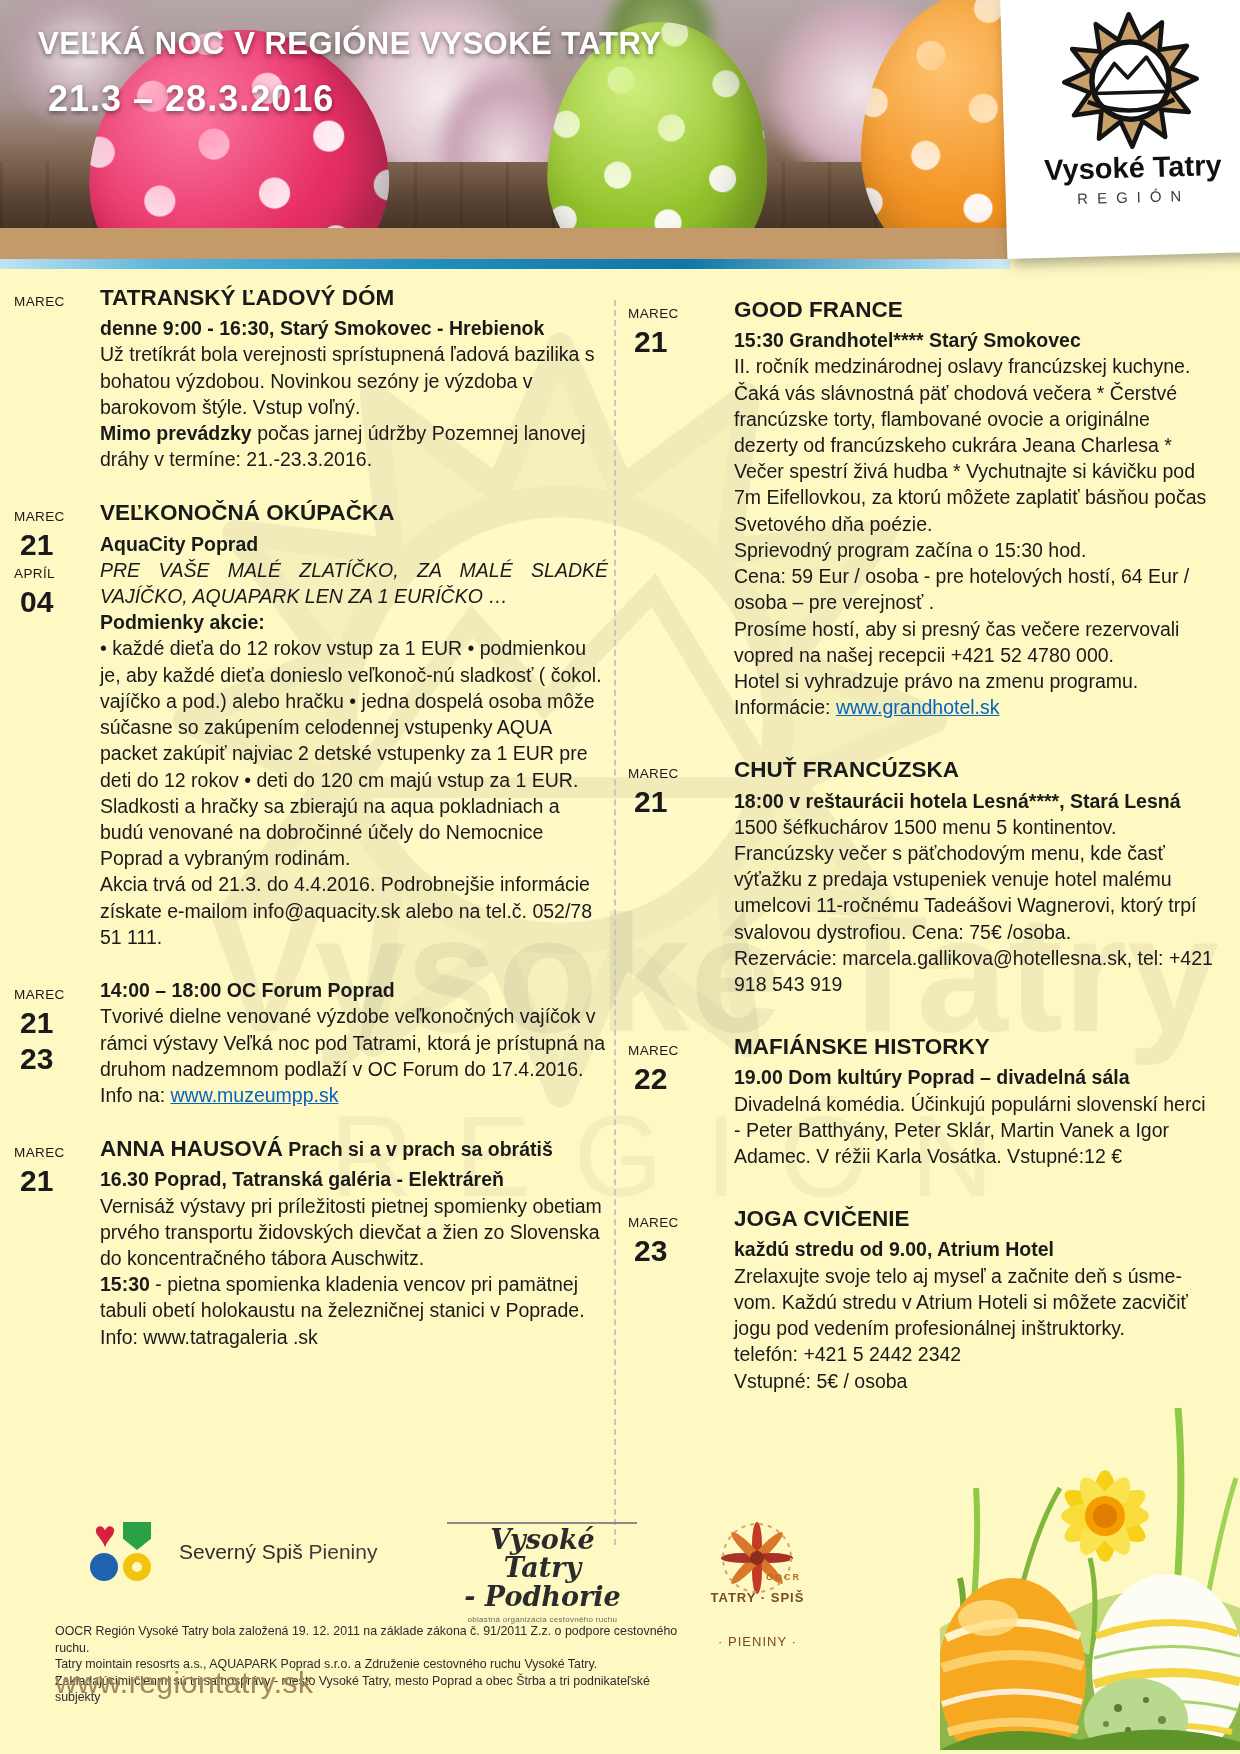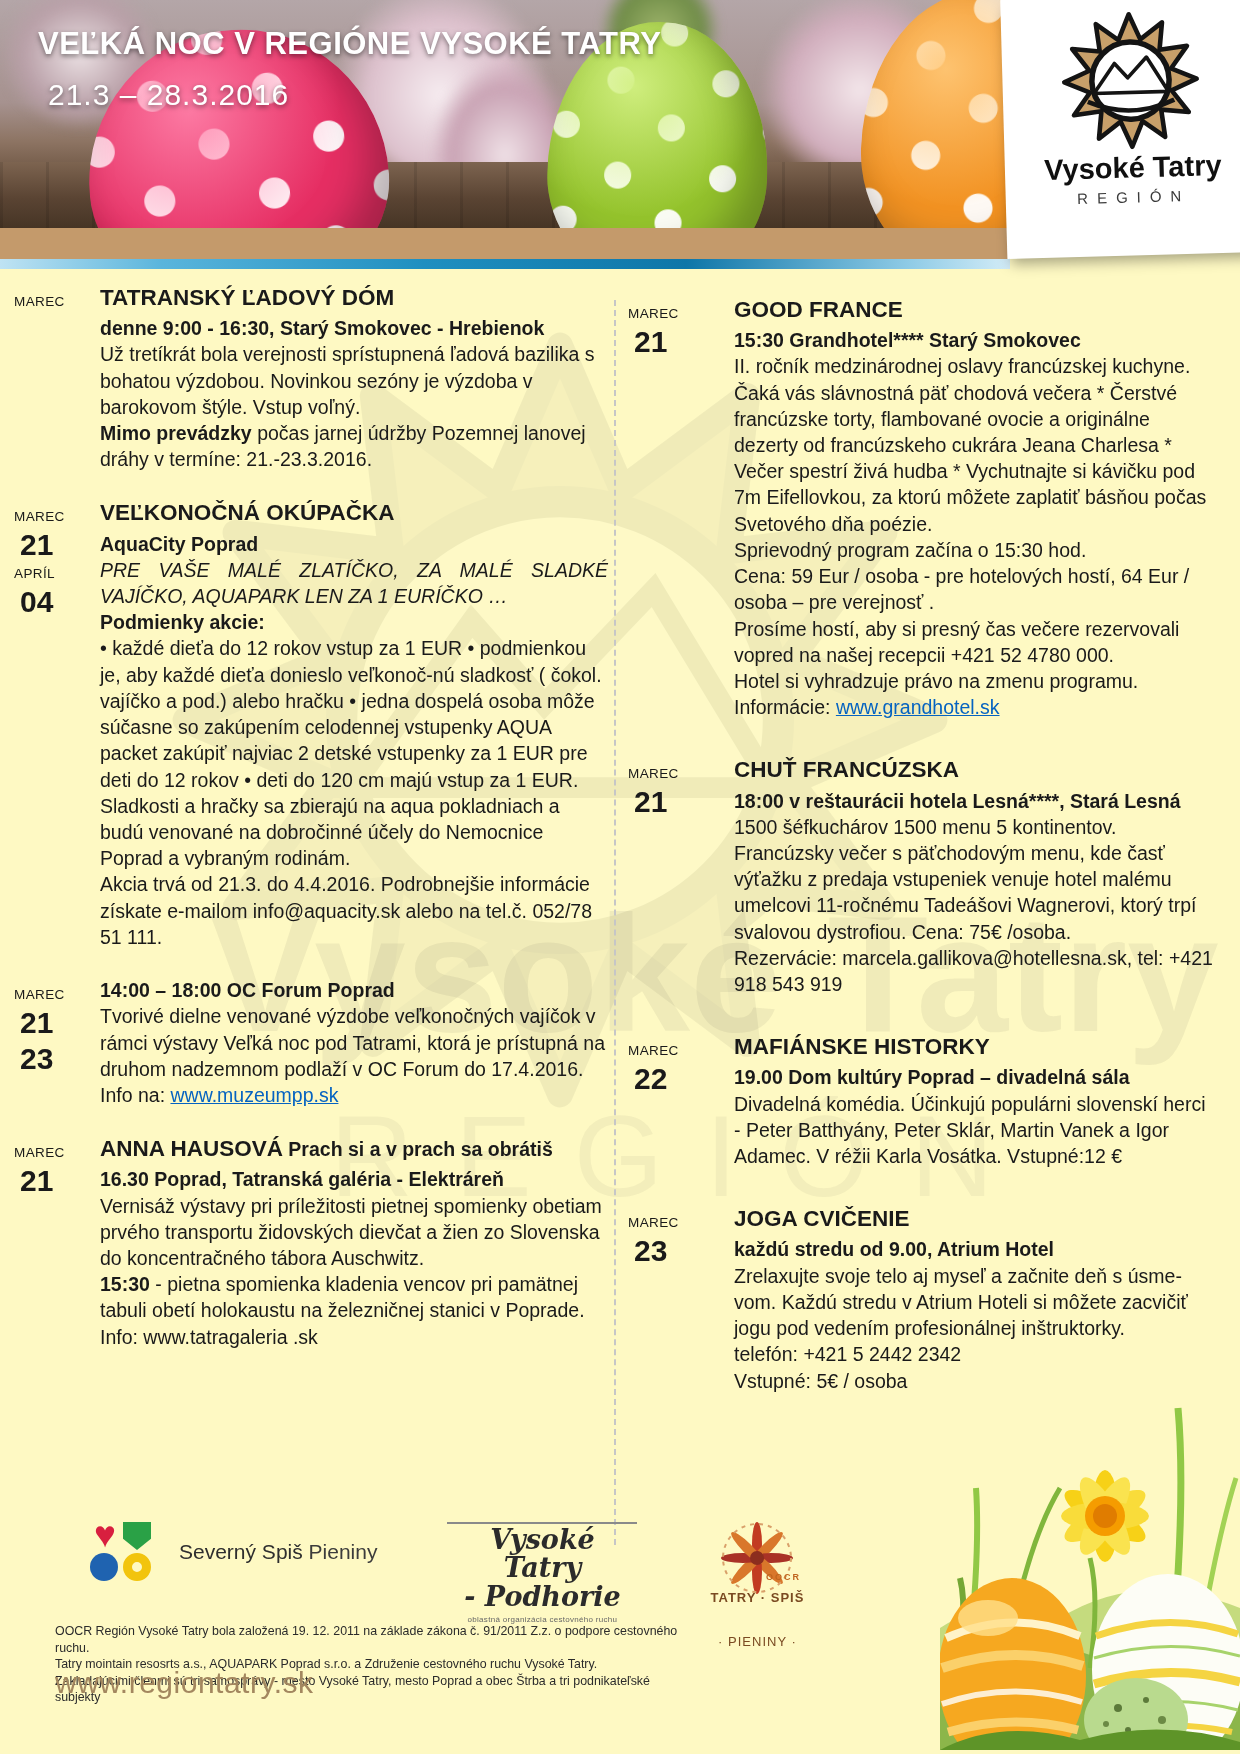--- a/index.html
+++ b/index.html
@@ -24,21 +24,21 @@
   .egg-orange{left:862px;top:-8px;width:230px;height:280px;border-radius:50% 50% 46% 46%/58% 58% 44% 44%;
       background-color:#f29222;background-image:radial-gradient(circle at 35% 28%,rgba(255,200,120,.9),rgba(242,146,34,0) 55%),
       radial-gradient(circle,rgba(255,255,255,.95) 14px,rgba(255,255,255,0) 15px),
       radial-gradient(circle,rgba(255,255,255,.95) 14px,rgba(255,255,255,0) 15px);
       background-size:auto,110px 100px,110px 100px;background-position:0 0,10px 16px,65px 66px;transform:rotate(3deg);}
   .wood{position:absolute;left:0;bottom:0;width:100%;height:66px;
       background:repeating-linear-gradient(90deg,rgba(0,0,0,.10) 0 3px,rgba(0,0,0,0) 3px 46px),
       linear-gradient(180deg,#7d6450,#5a4433 55%,#463525);}
   .header-title{position:absolute;left:38px;top:26px;font-size:31px;font-weight:700;color:#fff;
       text-shadow:0 2px 5px rgba(0,0,0,.5);letter-spacing:.5px;}
-  .header-dates{position:absolute;left:48px;top:78px;font-size:30px;font-weight:400;color:#fff;
+  .header-dates{position:absolute;left:48px;top:78px;font-size:36px;font-weight:700;color:#fff;
       text-shadow:0 2px 5px rgba(0,0,0,.5);letter-spacing:1px;}
 
   .bar-tan{position:absolute;left:0;top:228px;width:1010px;height:31px;background:#c49a6b;}
   .bar-blue{position:absolute;left:0;top:259px;width:1010px;height:10px;
       background:linear-gradient(90deg,#bfe3f3 0%,#5ab5dc 16%,#1f8fc0 42%,#0e76a8 68%,#8fcbe6 90%,#d3ecf7 100%);}
 
   
   .logo-panel{position:absolute;left:1000px;top:-10px;width:256px;height:262px;background:#fff;
       transform:rotate(-1.6deg);transform-origin:top right;box-shadow:0 9px 14px -4px rgba(0,0,0,.35);
       text-align:center;}

